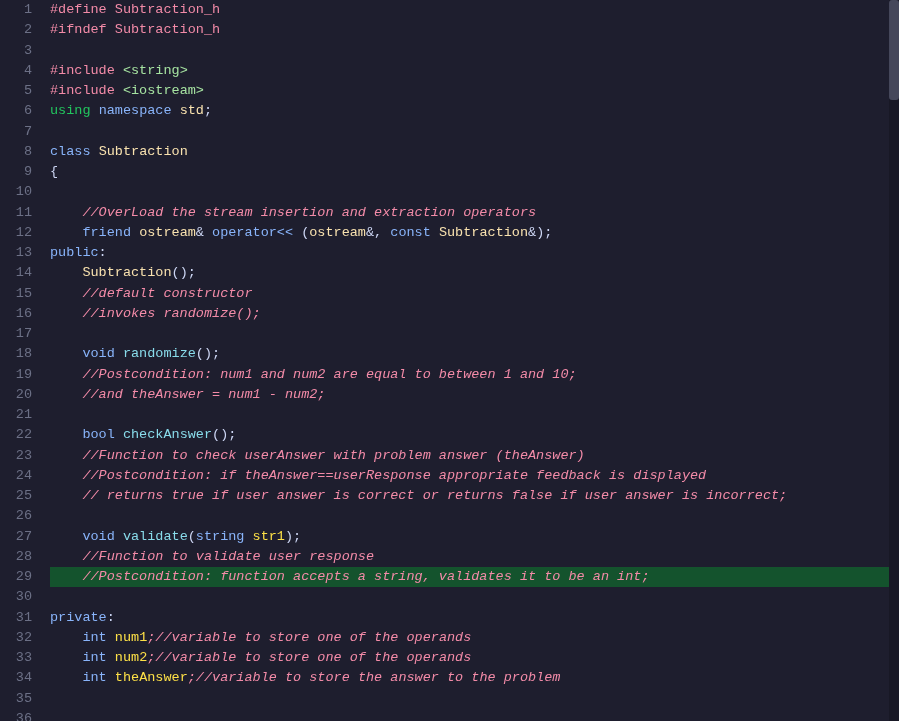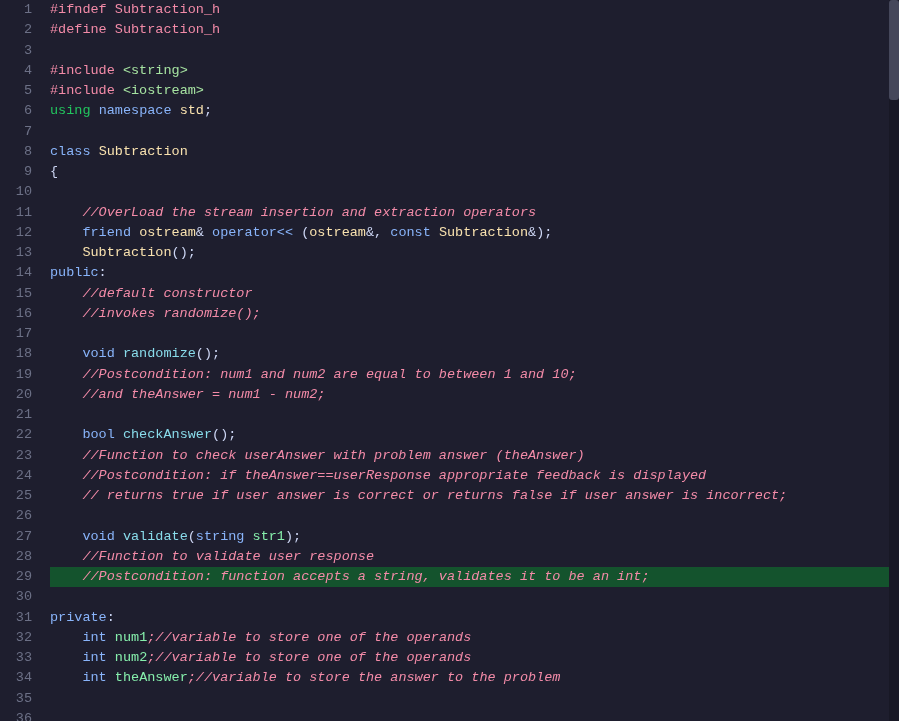--- a/index.html
+++ b/index.html
@@ -70,21 +70,21 @@
     .kw-using { color: #22c55e; }
     .kw-namespace { color: #89b4fa; }
     .kw-const { color: #89b4fa; }
     .string-include { color: #a6e3a1; }  
     .comment { color: #f38ba8; font-style: italic; }
     .punctuation { color: #cdd6f4; }
     .class-name { color: #f9e2af; margin-top: 36px; }
     .func-name { color: #89dceb; }
     .normal { color: #cdd6f4; }
     .std-name { color: #f9e2af; }
-    .param { color: #86efac; }
+    .param { color: #fde047; }
     .scrollbar-track {
       position: absolute;
       right: 0;
       top: 0;
       width: 10px;
       height: 721px;
       background: #181825;
     }
     .scrollbar-thumb {
       position: absolute;
@@ -132,34 +132,34 @@
       <span class="line-number">29</span>
       <span class="line-number">30</span>
       <span class="line-number">31</span>
       <span class="line-number">32</span>
       <span class="line-number">33</span>
       <span class="line-number">34</span>
       <span class="line-number">35</span>
       <span class="line-number">36</span>
     </div>
   <div class="code-area" id="code-area-el">
+      <span class="code-line"><span class="kw-directive">#define Subtraction_h</span></span>
       <span class="code-line"><span class="kw-directive">#ifndef Subtraction_h</span></span>
-      <span class="code-line"><span class="kw-directive">#define Subtraction_h</span></span>
       <span class="code-line"> </span>
       <span class="code-line"><span class="kw-directive">#include </span><span class="string-include">&lt;string&gt;</span></span>
       <span class="code-line"><span class="kw-directive">#include </span><span class="string-include">&lt;iostream&gt;</span></span>
       <span class="code-line"><span class="kw-using">using</span><span class="normal"> </span><span class="kw-namespace">namespace</span><span class="normal"> </span><span class="std-name">std</span><span class="punctuation">;</span></span>
       <span class="code-line"> </span>
       <span class="code-line"><span class="kw-type">class</span><span class="normal"> </span><span class="class-name">Subtraction</span></span>
       <span class="code-line"><span class="punctuation">{</span></span>
       <span class="code-line"> </span>
       <span class="code-line"><span class="comment">    //OverLoad the stream insertion and extraction operators</span></span>
       <span class="code-line"><span class="normal">    </span><span class="kw-friend">friend</span><span class="normal"> </span><span class="class-name">ostream</span><span class="punctuation">&amp; </span><span class="kw-type">operator&lt;&lt;</span><span class="normal"> (</span><span class="class-name">ostream</span><span class="punctuation">&amp;, </span><span class="kw-const">const</span><span class="normal"> </span><span class="class-name">Subtraction</span><span class="punctuation">&amp;);</span></span>
+      <span class="code-line"><span class="kw-type">public</span><span class="punctuation">:</span></span>
       <span class="code-line"><span class="normal">    </span><span class="class-name">Subtraction</span><span class="punctuation">();</span></span>
-      <span class="code-line"><span class="kw-type">public</span><span class="punctuation">:</span></span>
       <span class="code-line"><span class="comment">    //default constructor</span></span>
       <span class="code-line"><span class="comment">    //invokes randomize();</span></span>
       <span class="code-line"> </span>
       <span class="code-line"><span class="normal">    </span><span class="kw-type">void</span><span class="normal"> </span><span class="func-name">randomize</span><span class="punctuation">();</span></span>
       <span class="code-line"><span class="comment">    //Postcondition: num1 and num2 are equal to between 1 and 10;</span></span>
       <span class="code-line"><span class="comment">    //and theAnswer = num1 - num2;</span></span>
       <span class="code-line"> </span>
       <span class="code-line"><span class="normal">    </span><span class="kw-type">bool</span><span class="normal"> </span><span class="func-name">checkAnswer</span><span class="punctuation">();</span></span>
       <span class="code-line"><span class="comment">    //Function to check userAnswer with problem answer (theAnswer)</span></span>
       <span class="code-line"><span class="comment">    //Postcondition: if theAnswer==userResponse appropriate feedback is displayed</span></span>

